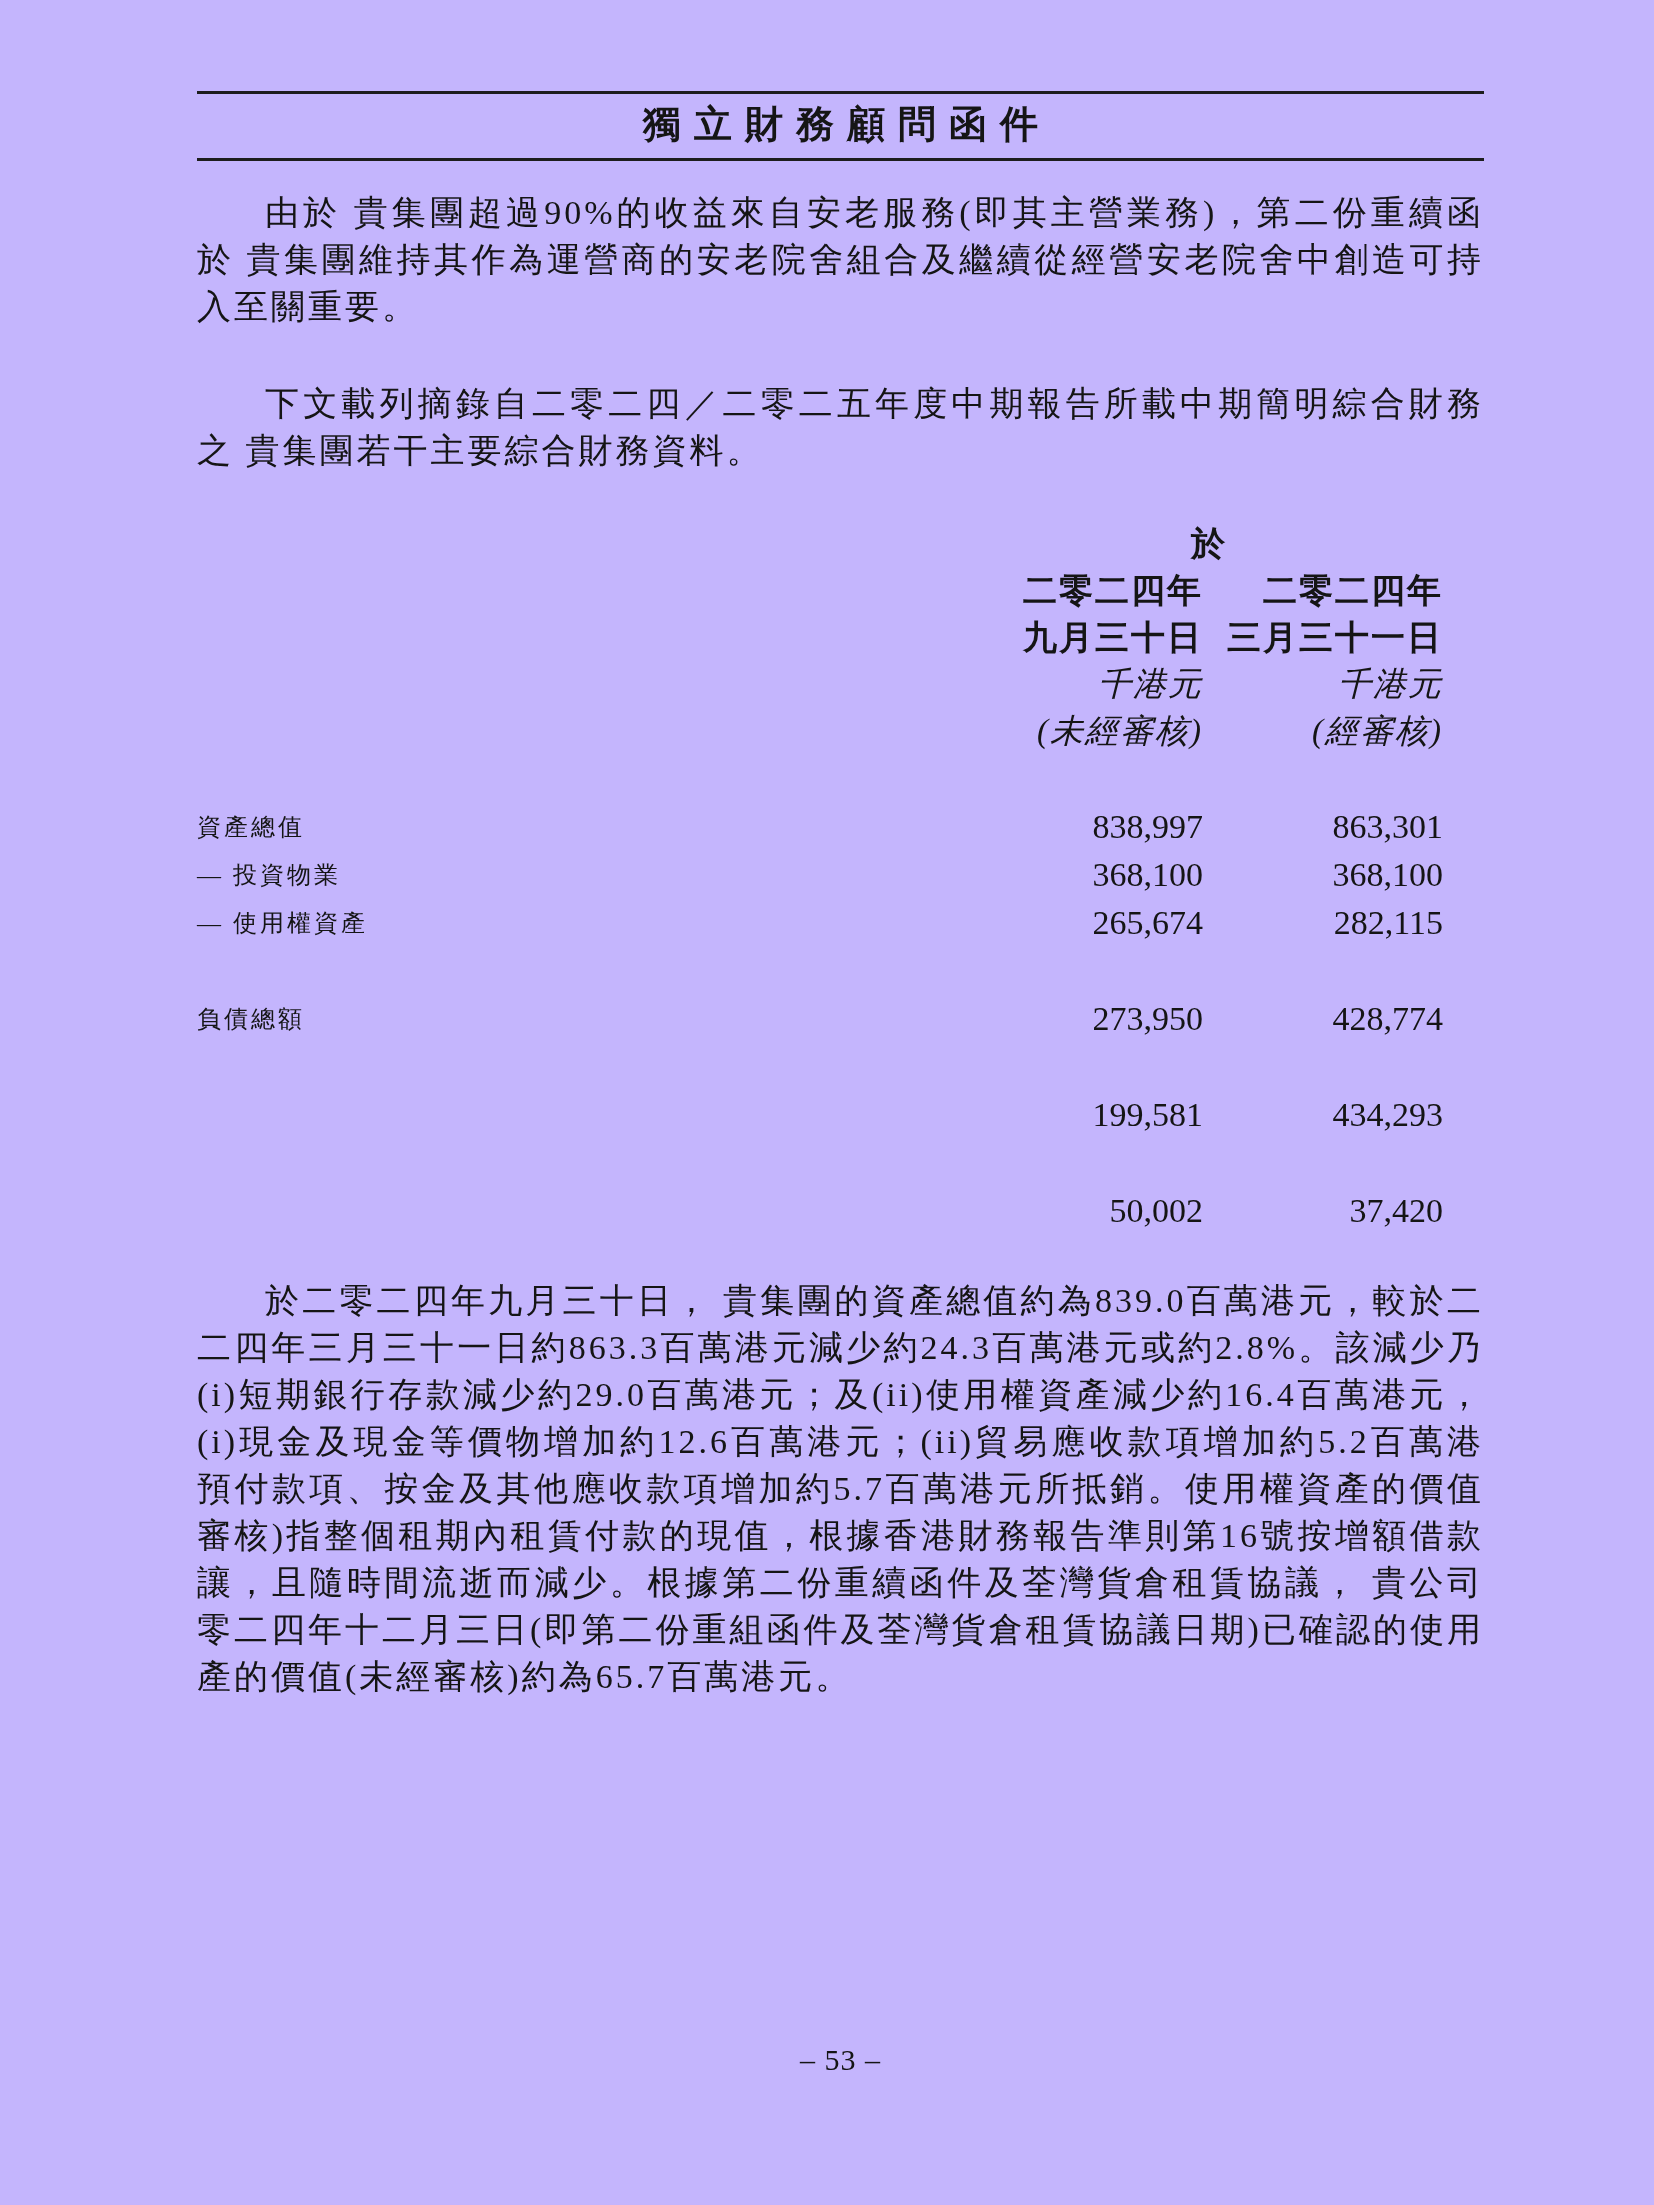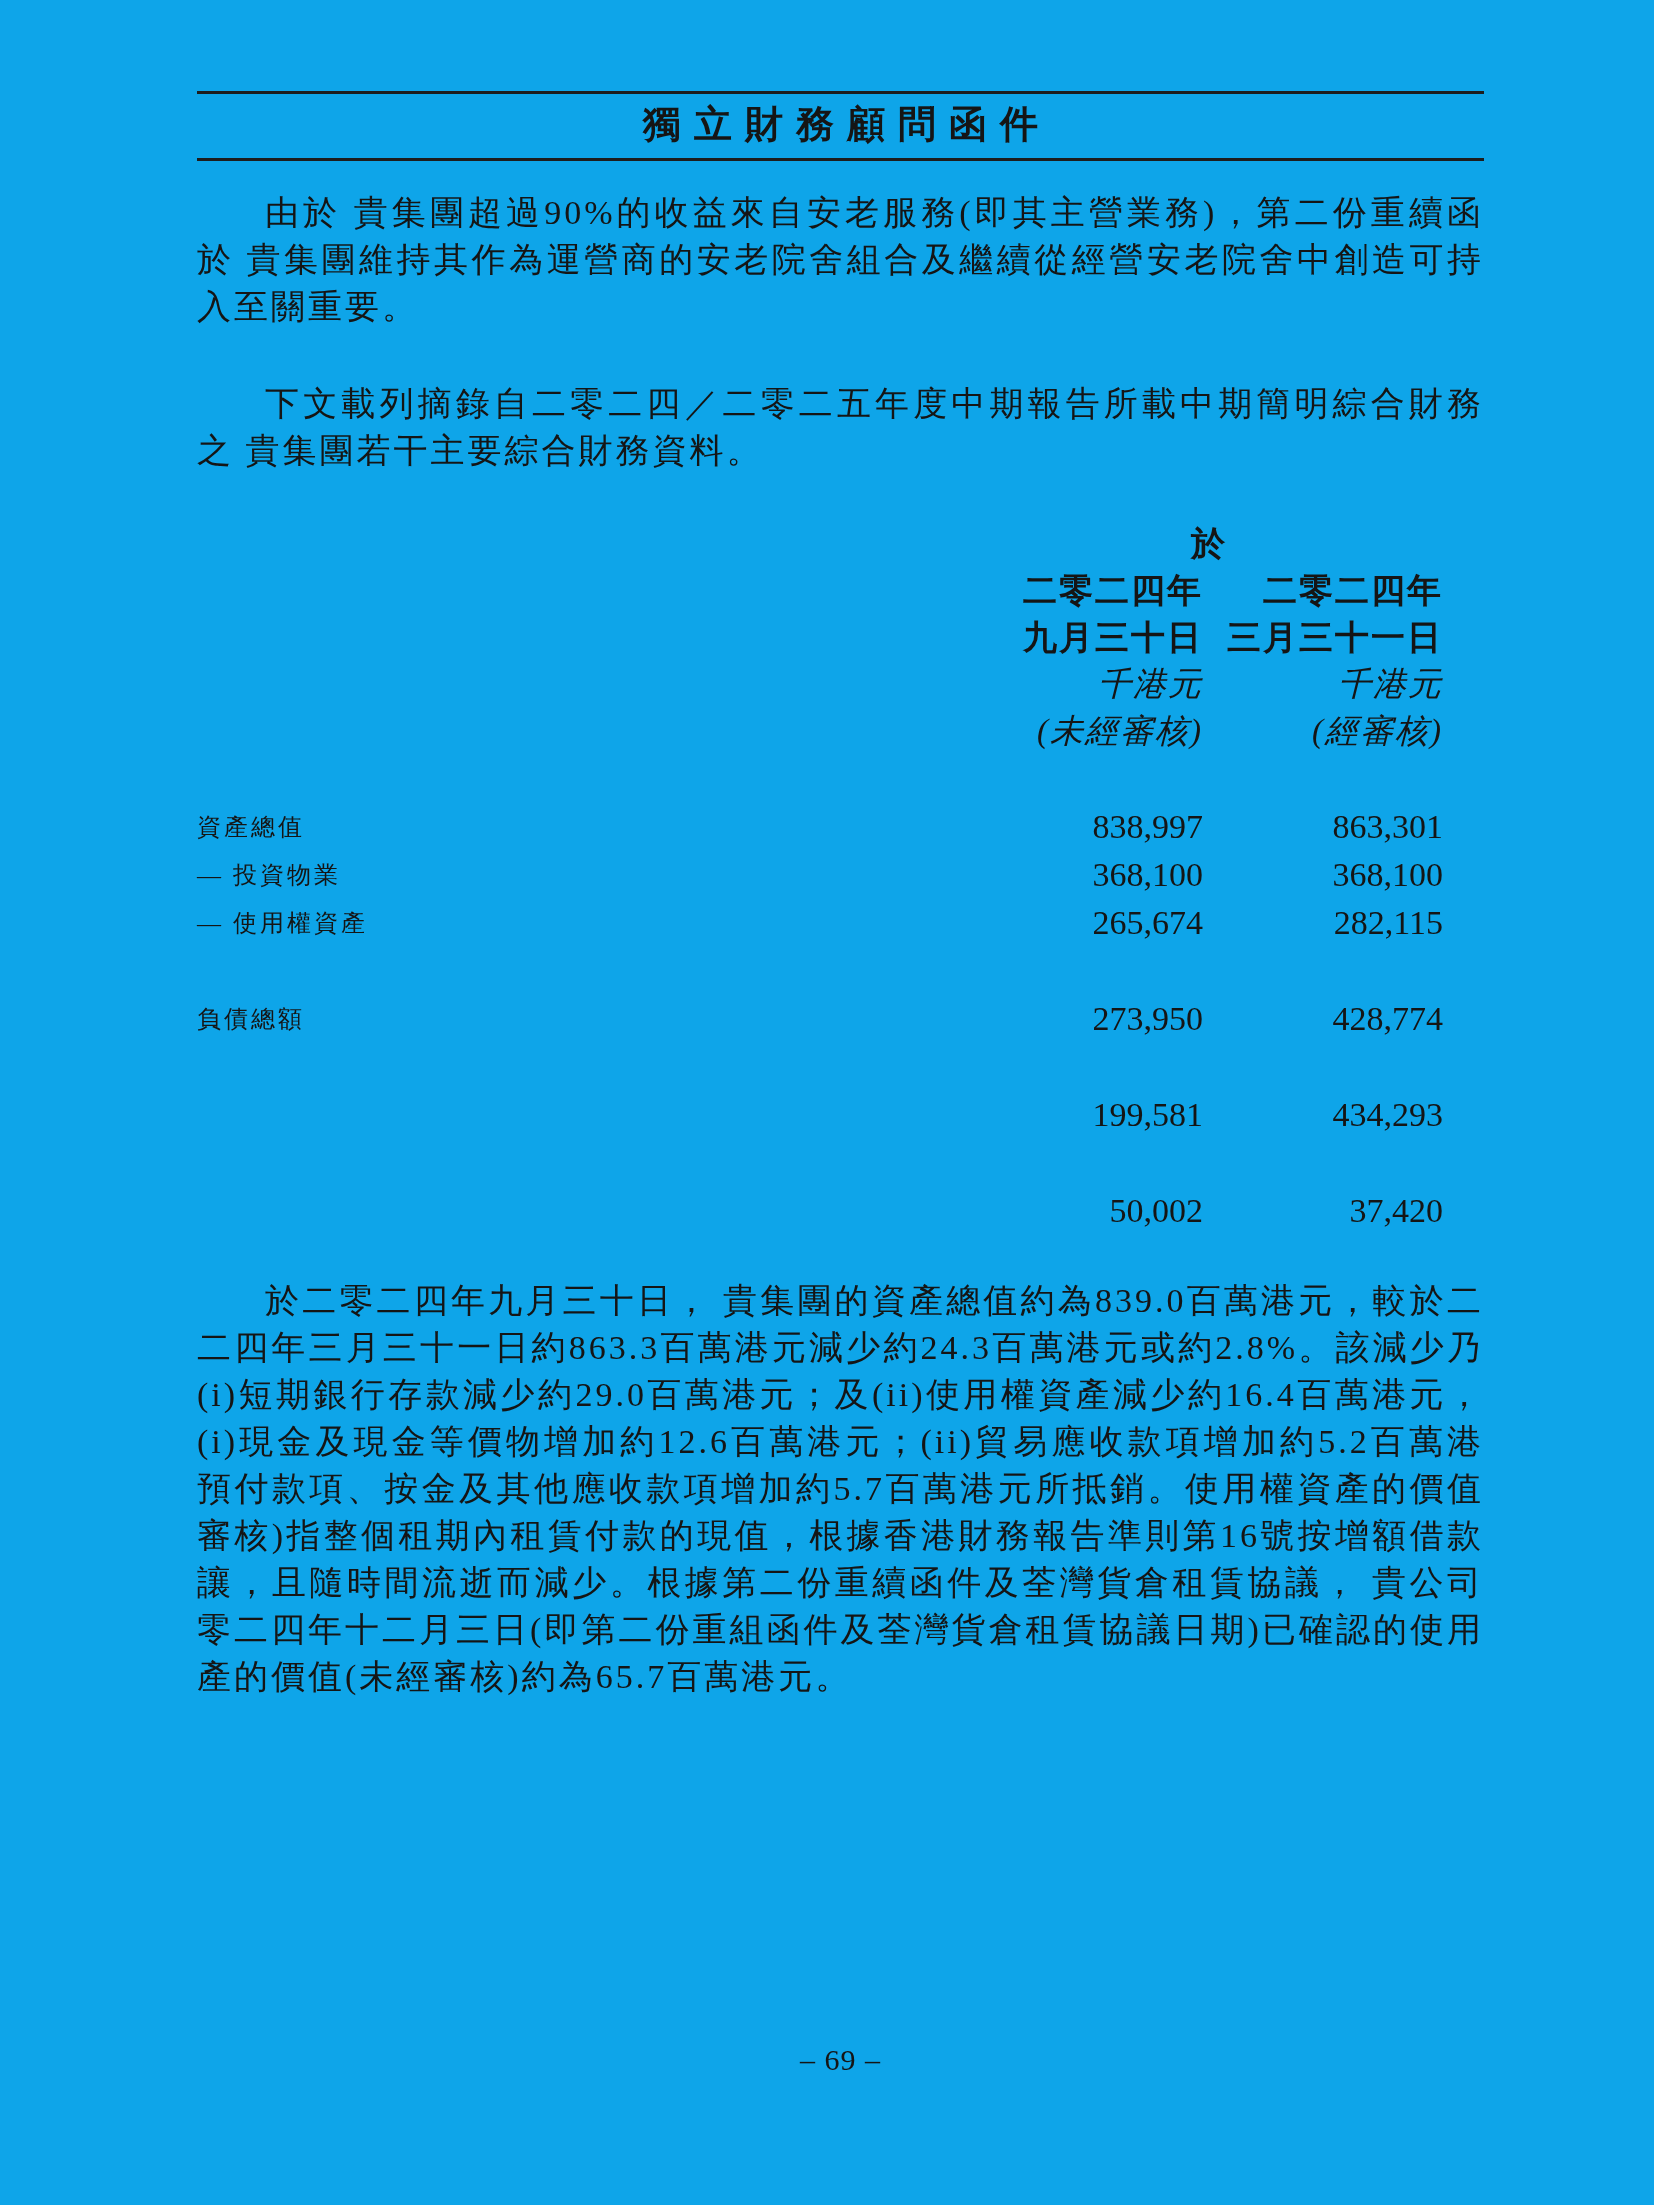--- a/index.html
+++ b/index.html
@@ -1,20 +1,20 @@
 <!DOCTYPE html>
 <html lang="zh-Hant"><head>
 <meta charset="utf-8">
 <style>
   html,body{margin:0;padding:0;background:#e8e8e8;}
   .page{
     position:relative;
     width:1654px;height:2205px;
     margin:0 auto;
-    background:#0ea5e9;
+    background:#c4b5fd;
     color:#151515;
     font-family:"Liberation Serif", serif;
   }
   .rule{
     position:absolute;left:197px;width:1287px;height:3px;
     background:#1d1d1d;
   }
   .rule-top{top:91px;}
   .rule-bottom{top:158px;}
   .page-title{
@@ -158,15 +158,15 @@
     <div class="line">二四年三月三十一日約863.3百萬港元減少約24.3百萬港元或約2.8%。該減少乃主要由於</div>
     <div class="line">(i)短期銀行存款減少約29.0百萬港元；及(ii)使用權資產減少約16.4百萬港元，惟部分被</div>
     <div class="line">(i)現金及現金等價物增加約12.6百萬港元；(ii)貿易應收款項增加約5.2百萬港元；及(iii)</div>
     <div class="line">預付款項、按金及其他應收款項增加約5.7百萬港元所抵銷。使用權資產的價值(未經</div>
     <div class="line">審核)指整個租期內租賃付款的現值，根據香港財務報告準則第16號按增額借款利率折</div>
     <div class="line">讓，且隨時間流逝而減少。根據第二份重續函件及荃灣貨倉租賃協議， 貴公司截至二</div>
     <div class="line">零二四年十二月三日(即第二份重組函件及荃灣貨倉租賃協議日期)已確認的使用權資</div>
     <div class="line last">產的價值(未經審核)約為65.7百萬港元。</div>
   </div>
 
-  <div class="page-footer">– 69 –</div>
+  <div class="page-footer">– 53 –</div>
 
 </div>
 
 </body></html>

